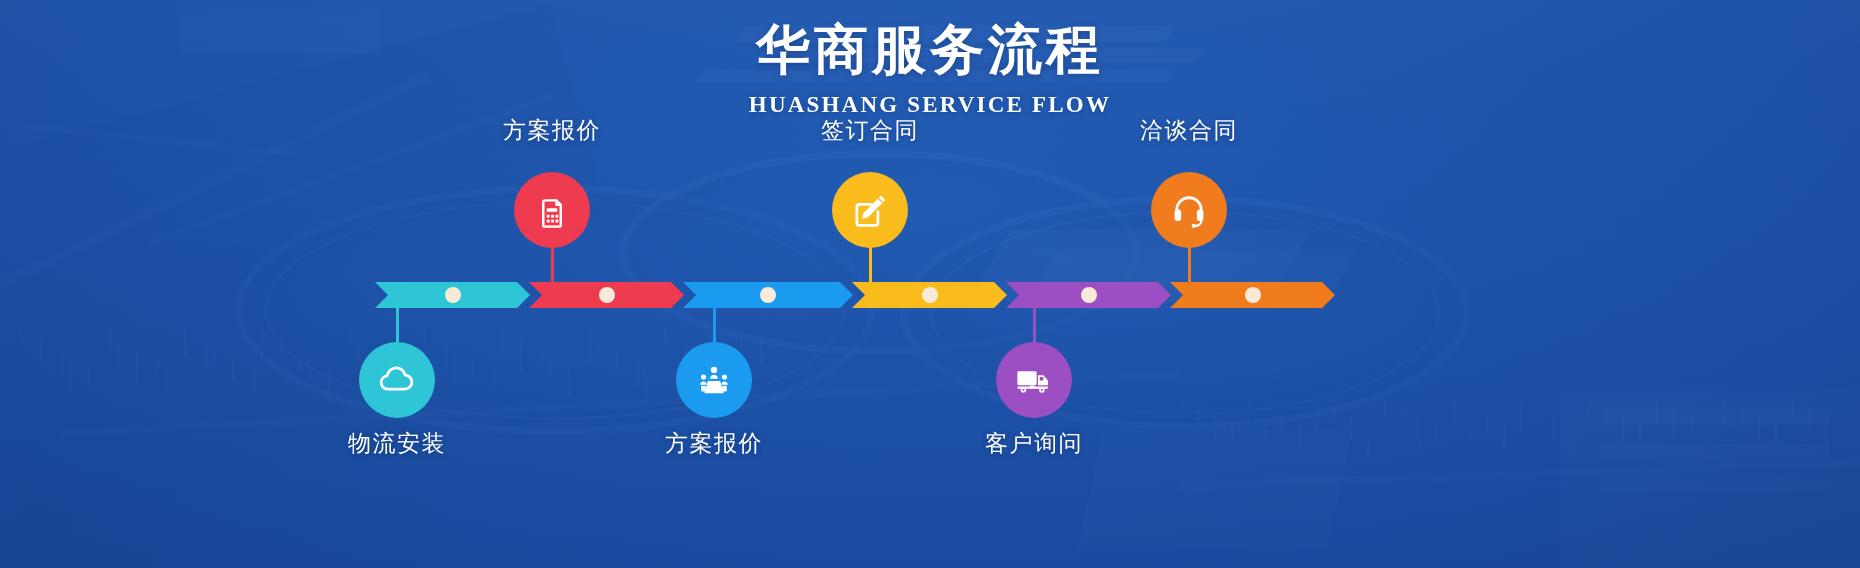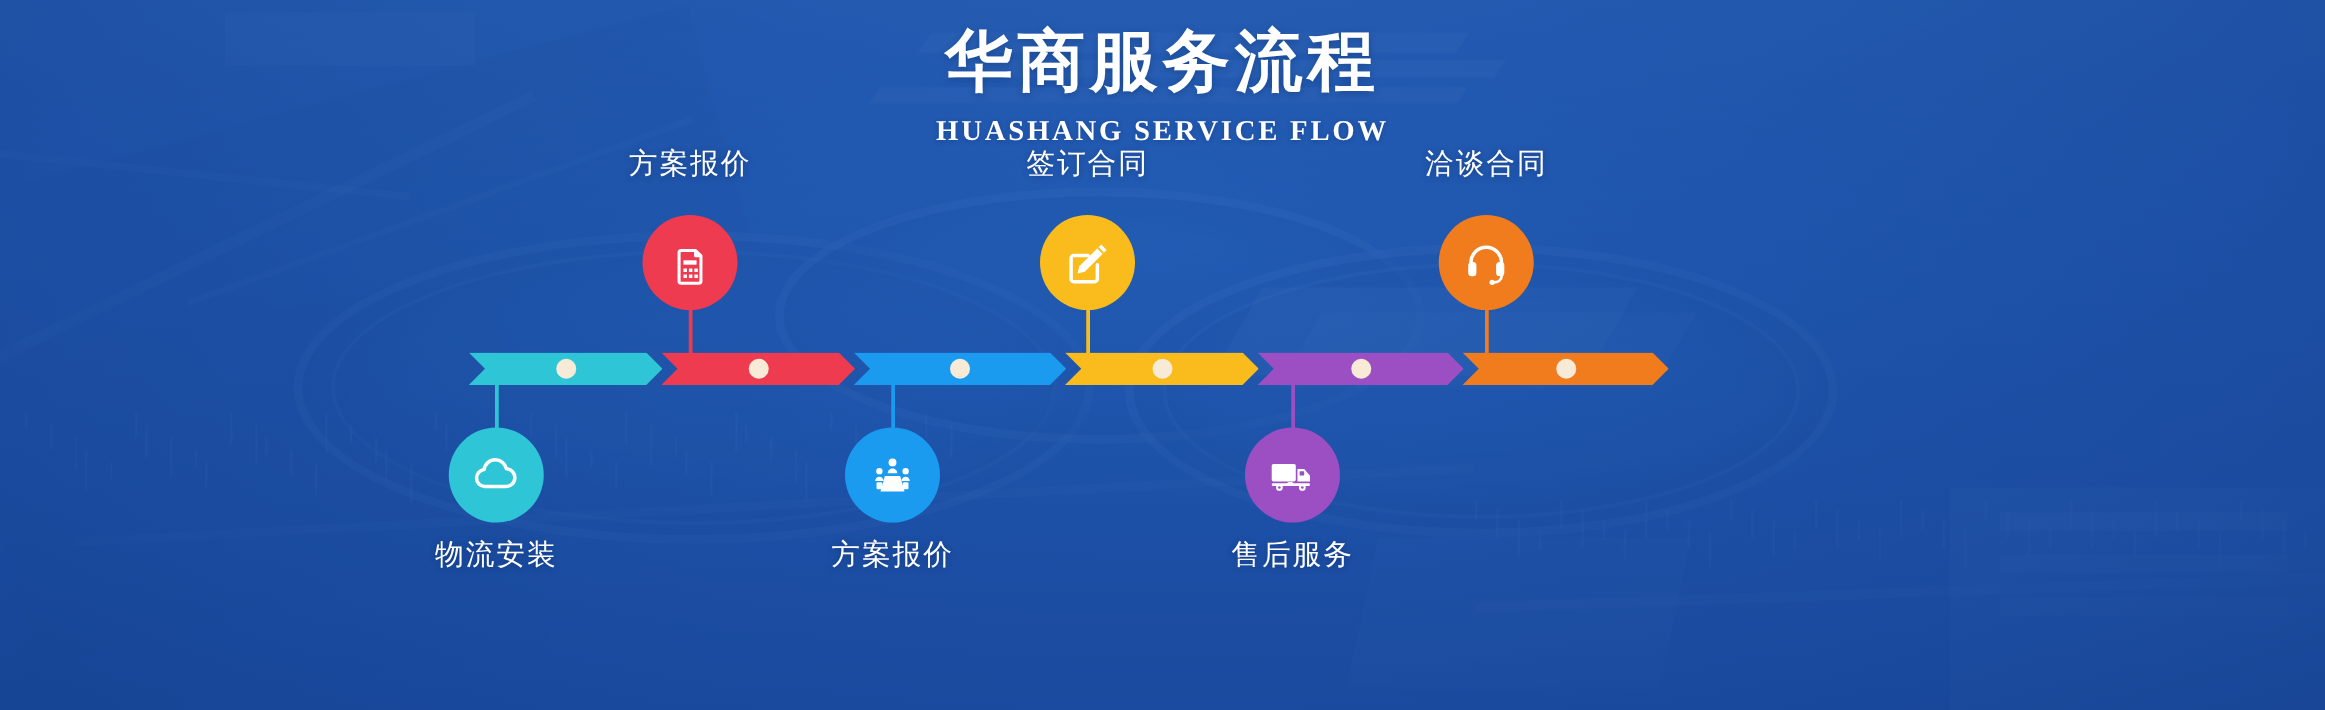--- a/index.html
+++ b/index.html
@@ -417,21 +417,21 @@
             <rect x="30.5" y="20.5" width="4.2" height="4" rx="0.8" fill="#9b4fc2"></rect>
             <rect x="5" y="31.5" width="35" height="2.6" rx="1.3" fill="#ffffff"></rect>
             <circle cx="12" cy="35.4" r="3.1" fill="#ffffff"></circle>
             <circle cx="33" cy="35.4" r="3.1" fill="#ffffff"></circle>
             <circle cx="12" cy="35.4" r="1.2" fill="#9b4fc2"></circle>
             <circle cx="33" cy="35.4" r="1.2" fill="#9b4fc2"></circle>
             <rect x="19" y="30.4" width="6" height="3.6" rx="1.8" fill="#ffffff"></rect>
           </svg>
         </span>
       </span>
-      <span class="label">售后服务</span>
+      <span class="label">客户询问</span>
     </div>
     <div class="node above" style="left:1189px;bottom:260px;">
       <span class="stem" style="background:#f07c1e;"></span>
       <span class="circle" style="background:#f07c1e;">
         <span>
           <svg class="icon-svg" viewBox="0 0 48 48" aria-hidden="true">
             <path d="M10 28v-4c0-7.7 6.3-14 14-14s14 6.3 14 14v4" fill="none" stroke="#ffffff" stroke-width="3.2" stroke-linecap="round"></path>
             <rect x="7.5" y="23.5" width="7.5" height="13" rx="3.2" fill="#ffffff"></rect>
             <rect x="33" y="23.5" width="7.5" height="13" rx="3.2" fill="#ffffff"></rect>
             <path d="M38 36.5c0 3.4-3.2 5.6-7.2 5.6" fill="none" stroke="#ffffff" stroke-width="2.6" stroke-linecap="round"></path>

